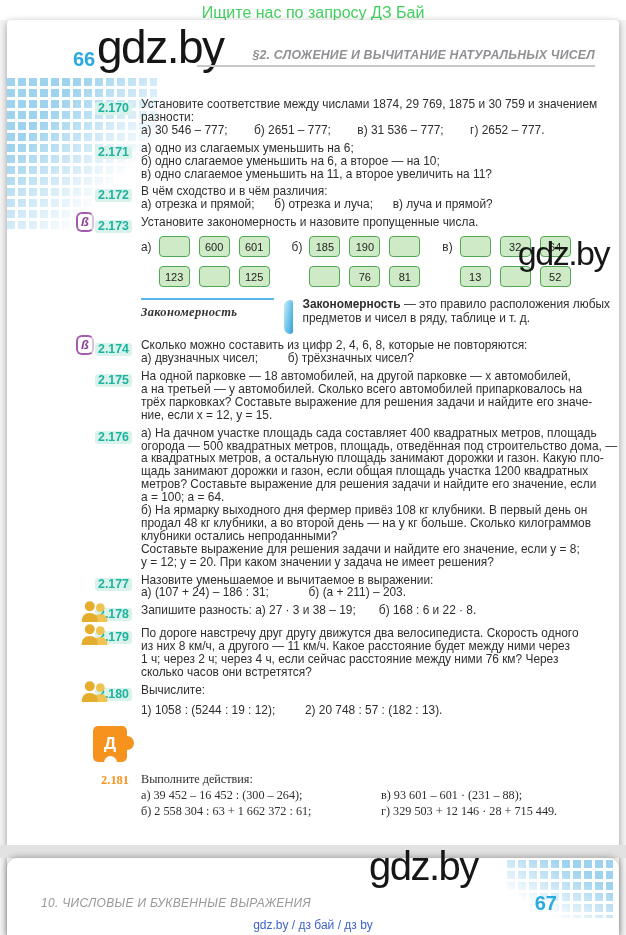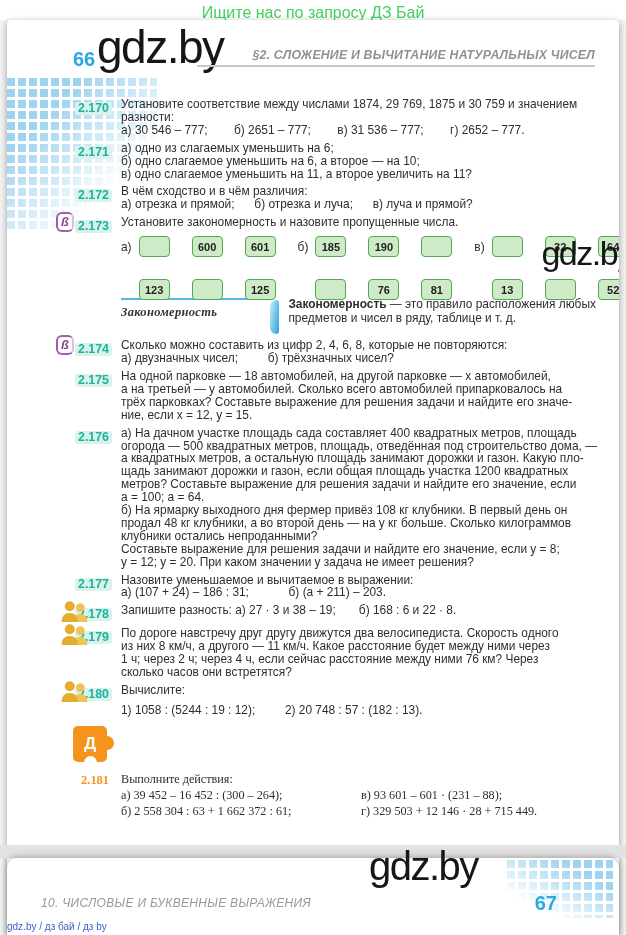--- a/index.html
+++ b/index.html
@@ -40,42 +40,42 @@
   .wm-mid  { position:absolute; right:-4px; top:0px; font-size:34px; }
   .wm-b1   { position:absolute; left:146px; bottom:8px; font-size:40px; }
   .wm-p2   { position:absolute; left:362px; top:-12px; font-size:40px; }
 
   .page-head { position:relative; height:70px; }
   .pg66 { position:absolute; left:66px; top:28px; font-size:20px; font-weight:700; color:#2aa9e0; }
   .chapter { position:absolute; left:190px; right:24px; top:28px; text-align:right;
              font-size:12.3px; font-style:italic; font-weight:700; color:#8f9194;
              border-bottom:2px solid #c8c8c8; padding-bottom:3px; letter-spacing:.2px; }
 
-  .content { position:relative; padding-top:3px; }
+  .content { position:relative; padding-top:3px;padding-left:20px; }
   .prob { position:relative; display:flex; margin-top:5px; }
   .gutter { flex:0 0 114px; text-align:right; padding-right:9px; position:relative; }
   .pnum { font-size:12.4px; font-weight:700; color:#1db39e; background:#d9f3ec;
           padding:0 3px; border-radius:3px; line-height:13px; display:inline-block; }
   .pnum.orange { color:#f6941e; background:transparent; }
   .pbody { flex:1; padding-right:14px; }
   .line { font-size:11.9px; line-height:12.9px; white-space:pre; color:#2e2e2e; }
   .line.spaced { margin-top:7px; }
 
   .diff-icon { position:absolute; left:49px; top:-4px; width:18px; height:20px;
     border:2.2px solid #a65cae; border-right-color:#dcbfe0; border-radius:6px;
     color:#8c3f96; font-weight:700; font-style:italic; font-size:13px; line-height:16px;
     text-align:center; background:#fff; }
   .people-icon { position:absolute; left:53px; top:-4px; width:31px; height:23px; }
 
   
   .box-area { position:relative; margin:7px 0 2px; height:52px; }
   .box-groups { display:flex; gap:22px; }
   .bgroup { display:flex; gap:7px; }
   .blabel { font-size:11.9px; padding-top:4px; }
-  .bgrid { display:grid; grid-template-columns:repeat(3,31px); grid-auto-rows:21px; gap:22px;font-weight:bold; }
+  .bgrid { display:grid; grid-template-columns:repeat(3,31px); grid-auto-rows:21px; gap:9px; }
   .cell { border:1.6px solid #51a955; background:#cfeac7; border-radius:4px;
           display:flex; align-items:center; justify-content:center;
           font-size:11px; color:#1e1e1e; }
 
   
   .def { display:flex; margin:8px 0 4px 114px; align-items:flex-start; }
   .def-label { font-family:"Liberation Serif", serif; font-style:italic; font-weight:700;
                font-size:12.5px; color:#333; border-top:2.5px solid #58b7e6;
                padding-top:5px; width:140px; letter-spacing:.3px; }
   .def-bar { flex:0 0 auto; width:9px; height:34px; margin:2px 9px 0 10px;
@@ -94,22 +94,22 @@
   .puzzle::before { content:""; position:absolute; left:11px; bottom:-7px; width:13px; height:13px;
                     background:#fff; border-radius:50%; }
   .serif, .serif .line { font-family:"Liberation Serif", serif; font-size:12.2px; }
   .hw-row { display:flex; margin-top:3px; }
   .hw-left { width:240px; }
 
   
   .foot-sec { position:absolute; left:34px; top:38px; font-size:12px; font-style:italic;
               font-weight:400; color:#98999c; letter-spacing:.3px; }
   .pg67 { position:absolute; right:62px; top:34px; font-size:20px; font-weight:700; color:#2aa9e0; }
-  .links { position:absolute; left:0; right:0; bottom:3px; 
-           font-size:10px; color:#3f62c9; cursor:pointer; }
+  .links { position:absolute; left:0; right:0; bottom:3px; text-align:center;
+           font-size:12px; color:#3f62c9; cursor:pointer; }
 </style>
 </head>
 <body>
 
 <div class="topstrip"></div>
 <div class="top-link">Ищите нас по запросу ДЗ Бай</div>
 
 <div class="page page1">
   <div class="mosaic mosaic-tl"></div>
   <div class="mosaic mosaic-bl"></div>

